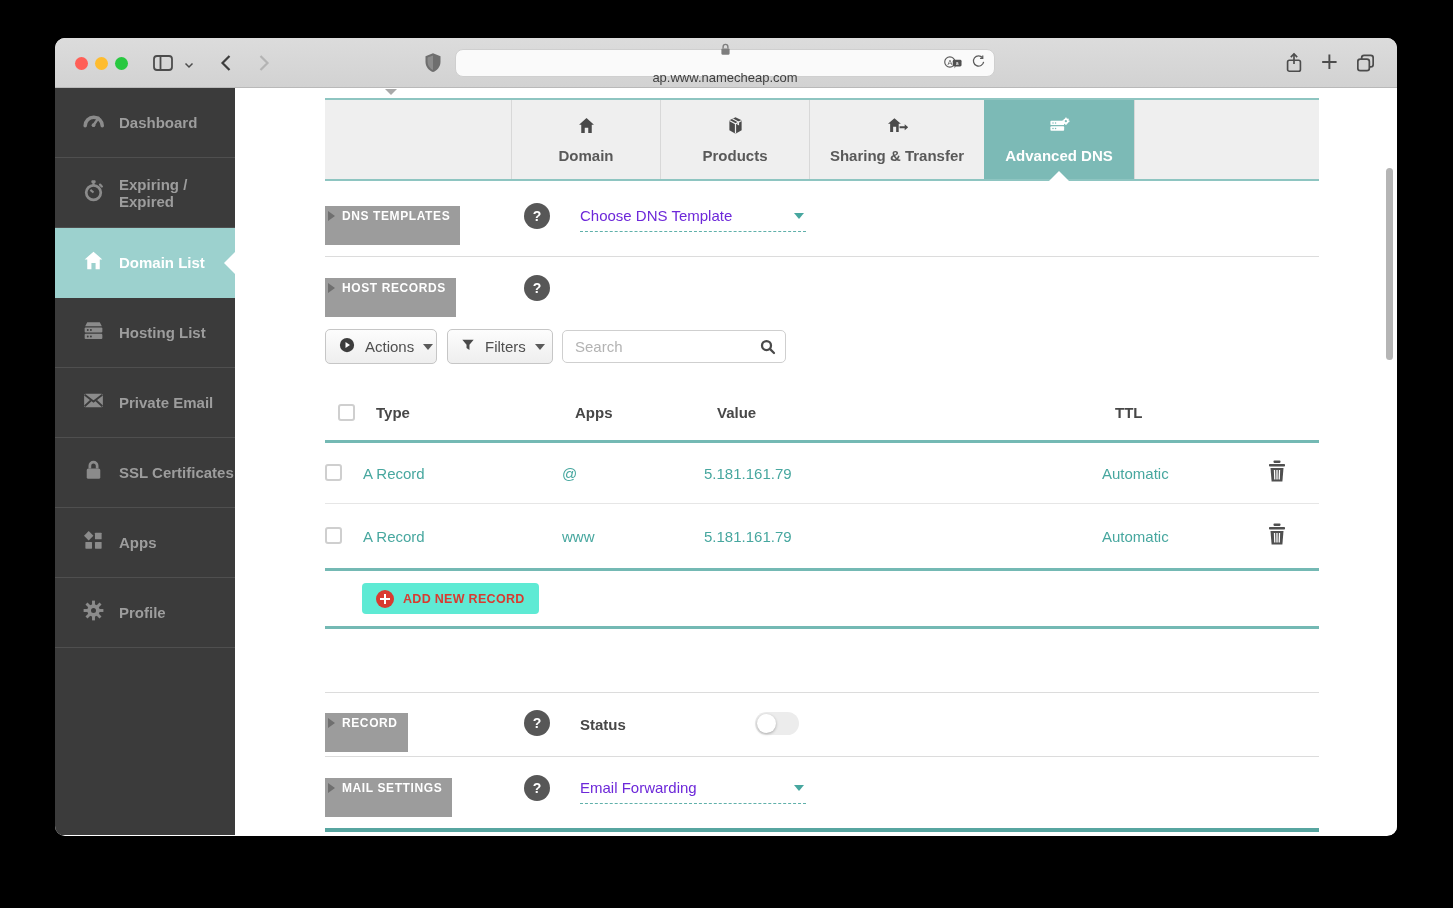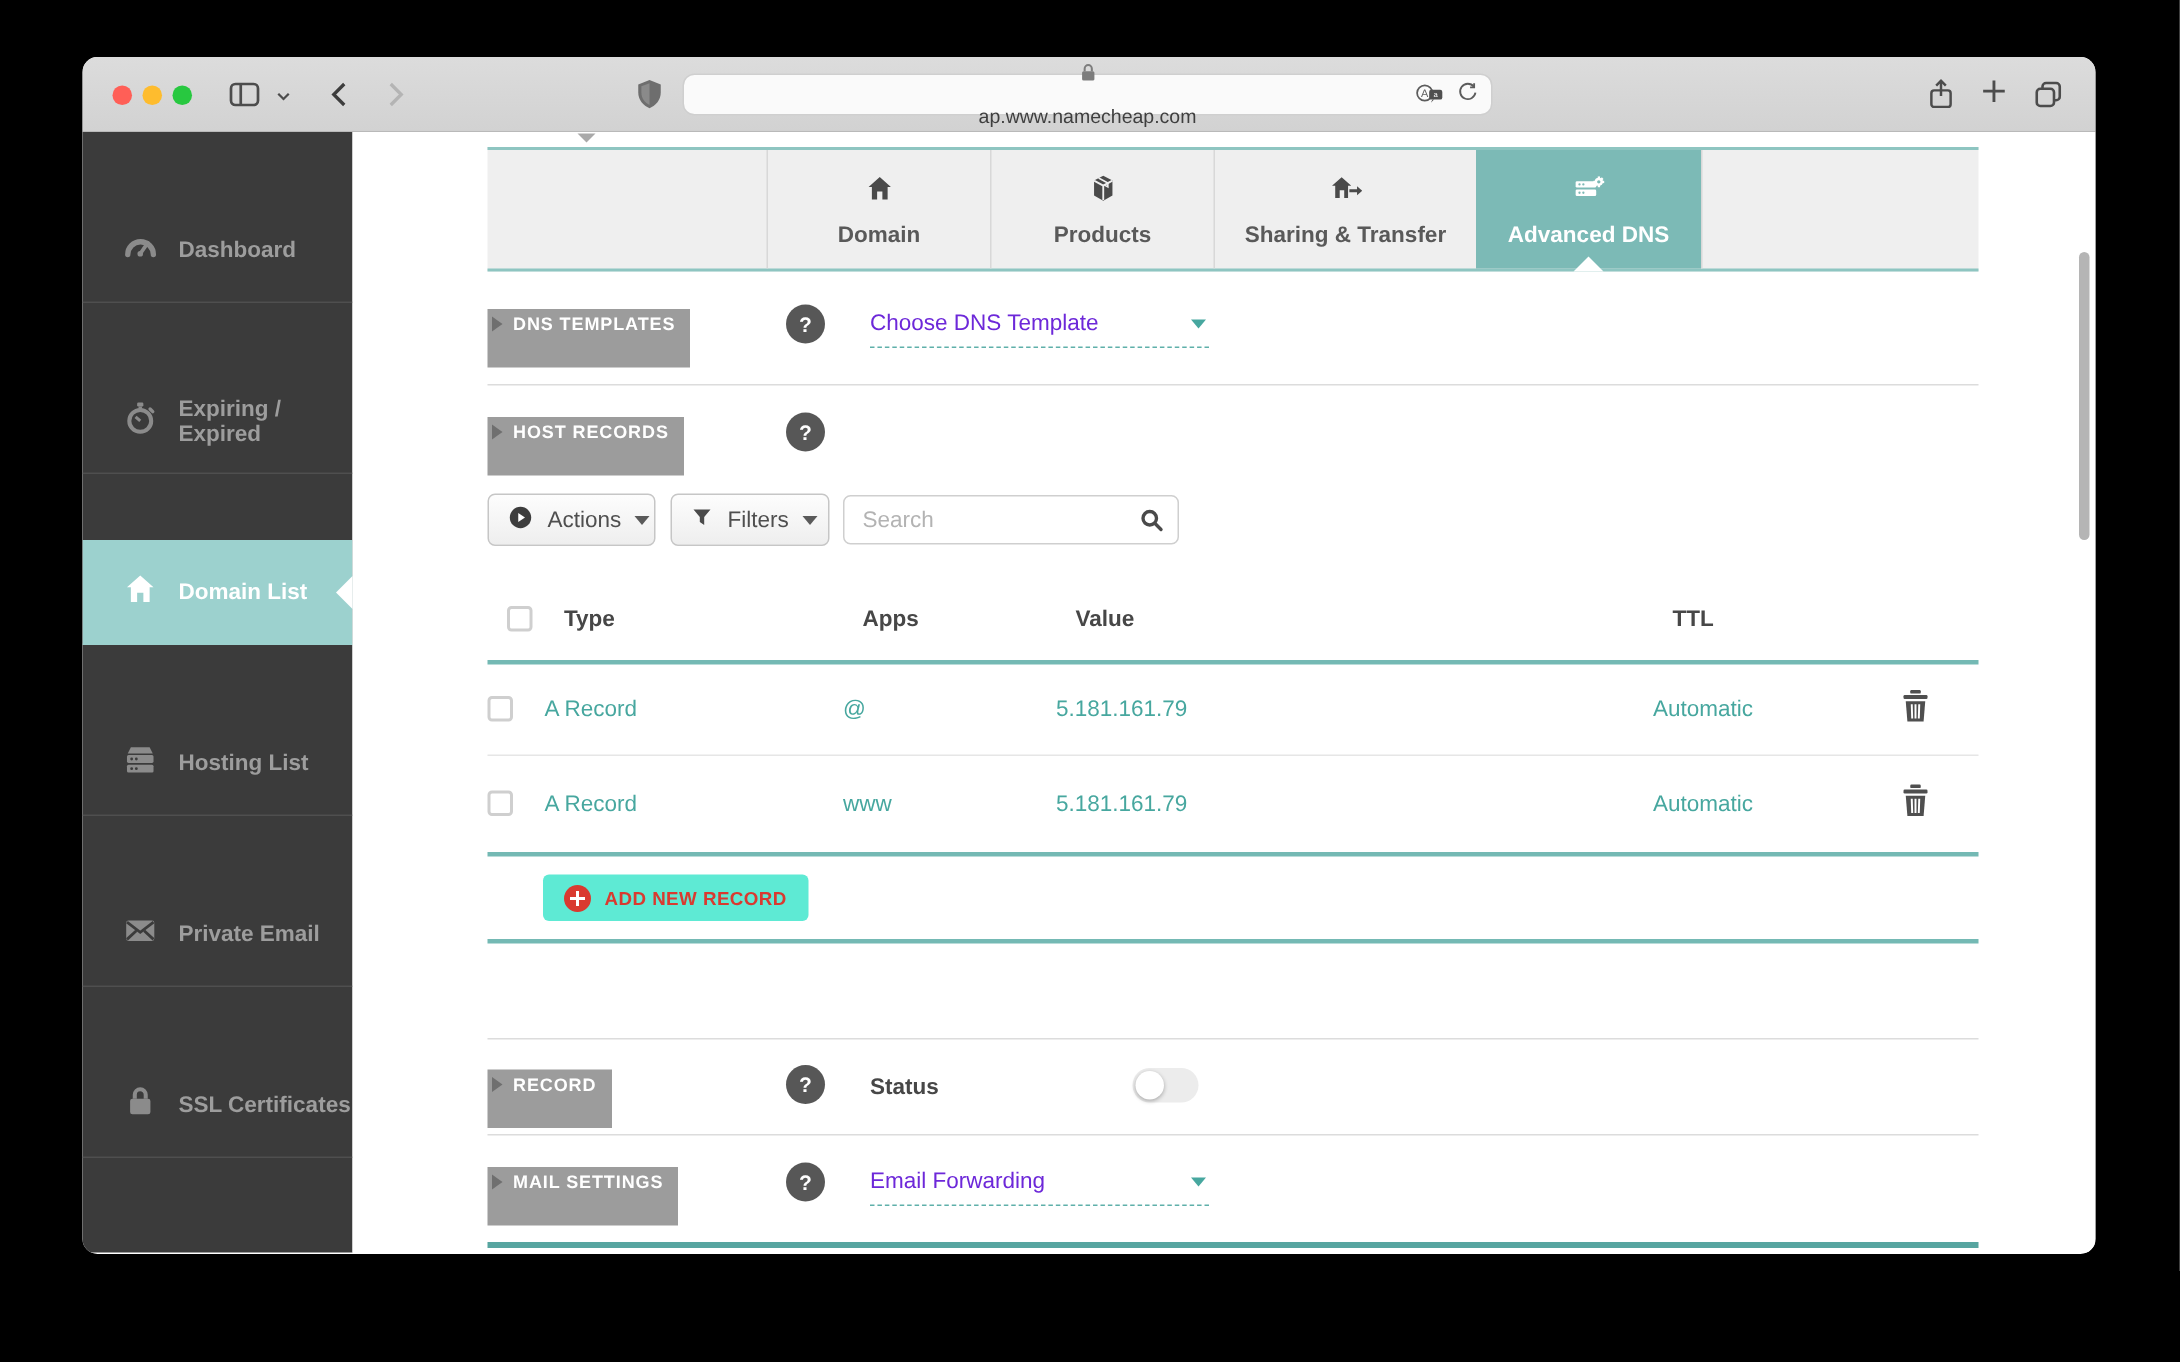--- a/index.html
+++ b/index.html
@@ -12,21 +12,21 @@
   .tl.r { left:20px; background:#ff5f57; } .tl.y { left:40px; background:#febc2e; } .tl.g { left:60px; background:#28c840; }
   .tbico { position:absolute; top:13px; color:#4c4c4c; }
   .urlbar { position:absolute; left:400px; top:11px; width:540px; height:28px; background:#fafafa; border:1px solid #cfcfcf; border-radius:8px; display:flex; align-items:center; justify-content:center; gap:10px;flex-direction:column; }
   .urltext { font-size:13px; color:#3f3f3f; }
   .url-right { position:absolute; right:8px; top:4px; display:flex; gap:8px; align-items:center; }
   .plus-glyph { font-size:23px; font-family:"DejaVu Sans",sans-serif; line-height:20px; color:#4c4c4c; }
 
   
   .main { display:flex; height:747px; }
   .sidebar { width:180px; background:#3b3b3b; flex:none; }
-  .s-item { position:relative; height:70px; display:flex; align-items:center; gap:13px; padding-left:26px; border-bottom:1px solid #4f4f4f; cursor:pointer;margin-top:44px; }
+  .s-item { position:relative; height:70px; display:flex; align-items:center; gap:13px; padding-left:26px; border-bottom:1px solid #4f4f4f; cursor:pointer; }
   .s-item .lab { font-size:15px; font-weight:bold; color:#9d9d9d; }
   .s-item svg { flex:none; }
   .s-item.sel { background:#9cd1ce; border-bottom-color:#9cd1ce; }
   .s-item.sel .lab { color:#fff; }
   .s-item.sel::after { content:""; position:absolute; right:0; top:50%; transform:translateY(-50%); border-top:11px solid transparent; border-bottom:11px solid transparent; border-right:11px solid #fff; }
 
   .content { position:relative; flex:1; background:#fff; }
   .inner { position:absolute; left:77px; top:0; width:994px; height:747px; }
   .abs { position:absolute;margin-left:13px; }
 

